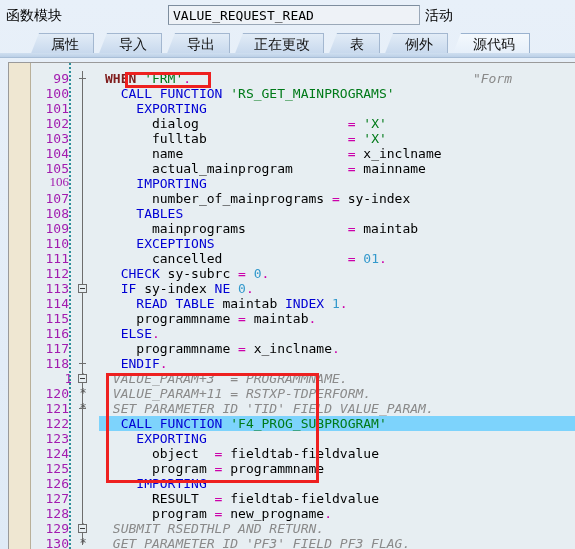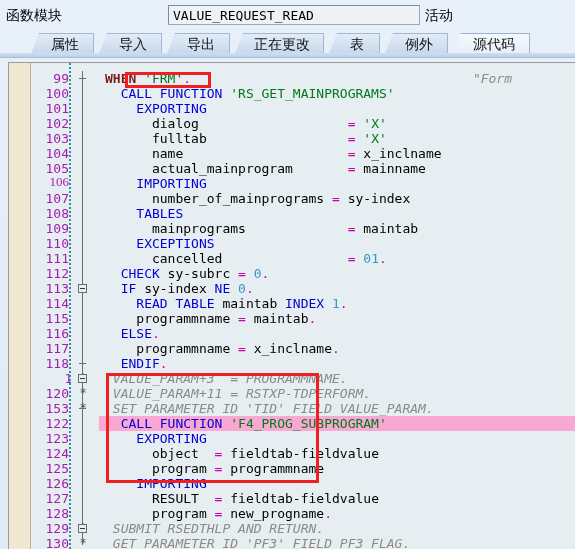--- a/index.html
+++ b/index.html
@@ -141,21 +141,21 @@
   }
 
   .codeline {
     position:absolute; left:0; height:15px; line-height:15px;
     white-space:pre;
     font-family:"DejaVu Sans Mono","Liberation Mono",monospace;
     font-size:13px;
     color:#000;
   }
   .codeline.hl {
-    background:#f9a8d4;
+    background:#7dd3fc;
     left:0; right:0;
   }
   .kw { color:#0000d4; }
   .kwb { color:#7f1d1d; font-weight:bold; }
   .str { color:#007a19; }
   .num { color:#3399cc; }
   .op  { color:#cc00aa; }
   .cmt { color:#8a8a8a; font-style:italic; }
   .dot { color:#cc00aa; }
 
@@ -219,21 +219,21 @@
         <div class="ln" style="top: 188px;">111</div>
         <div class="ln" style="top: 203px;">112</div>
         <div class="ln" style="top: 218px;">113</div>
         <div class="ln" style="top: 233px;">114</div>
         <div class="ln" style="top: 248px;">115</div>
         <div class="ln" style="top: 263px;">116</div>
         <div class="ln" style="top: 278px;">117</div>
         <div class="ln" style="top: 293px;">118</div>
         <div class="ln" style="top: 308px; padding-left: 19px;">119</div>
         <div class="ln" style="top: 323px;">120</div>
-        <div class="ln" style="top: 338px;">153</div>
+        <div class="ln" style="top: 338px;">121</div>
         <div class="ln" style="top: 353px;">122</div>
         <div class="ln" style="top: 368px;">123</div>
         <div class="ln" style="top: 383px;">124</div>
         <div class="ln" style="top: 398px;">125</div>
         <div class="ln" style="top: 413px;">126</div>
         <div class="ln" style="top: 428px;">127</div>
         <div class="ln" style="top: 443px;">128</div>
         <div class="ln" style="top: 458px;">129</div>
         <div class="ln" style="top: 473px;">130</div>
       </div>

